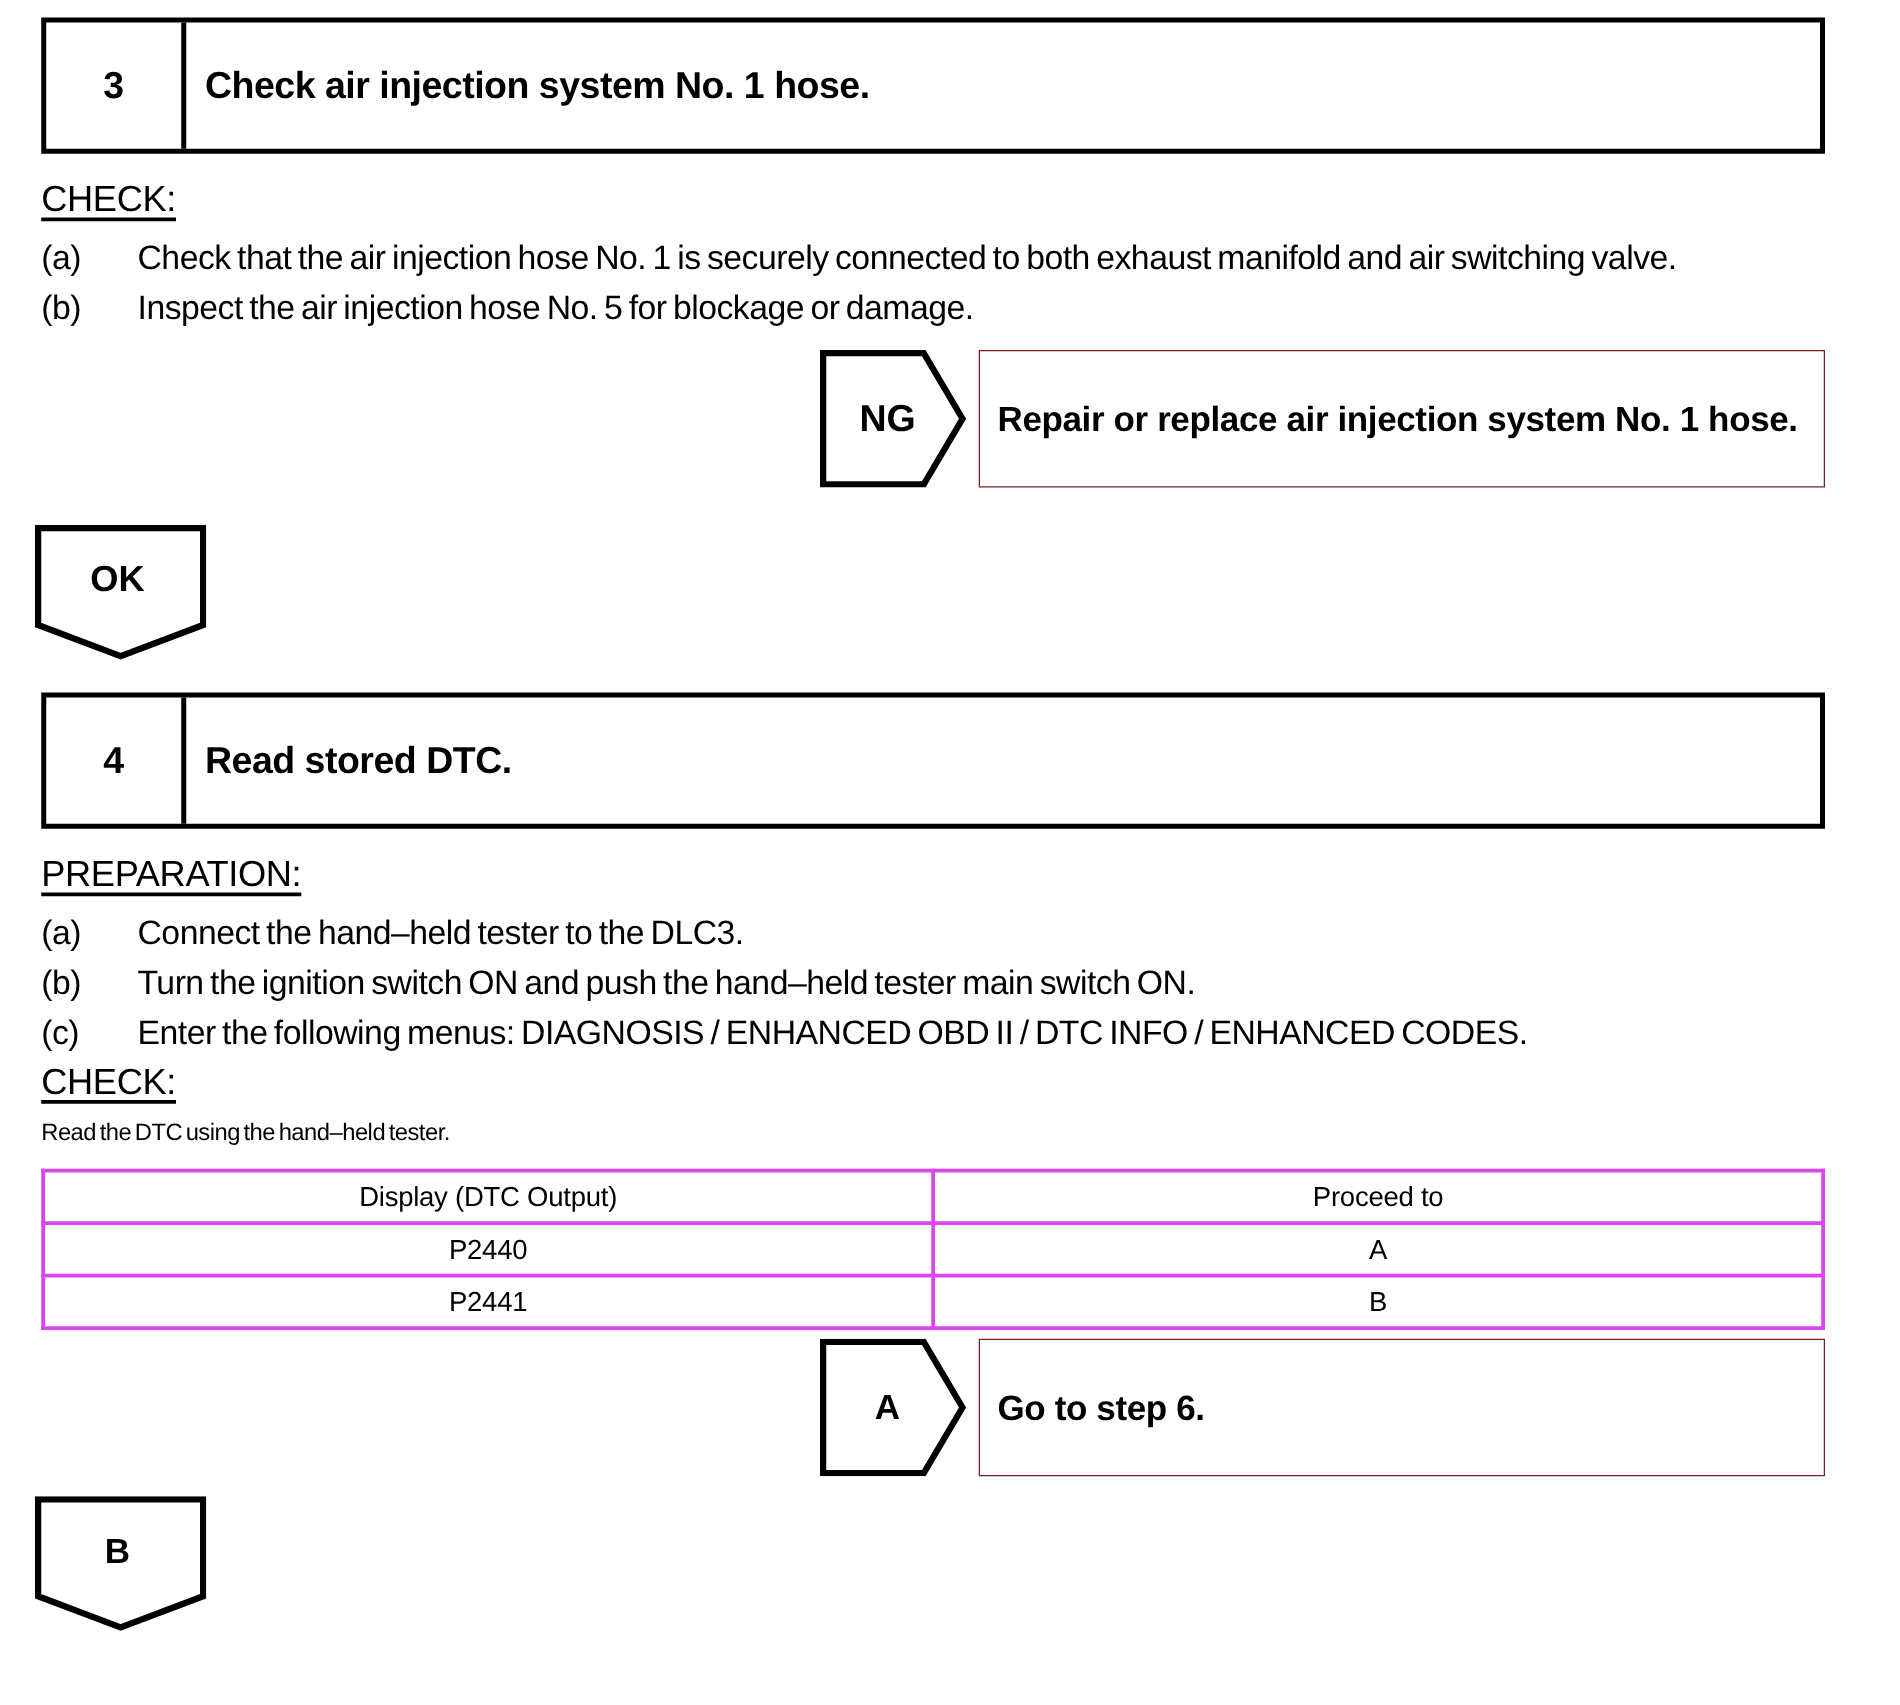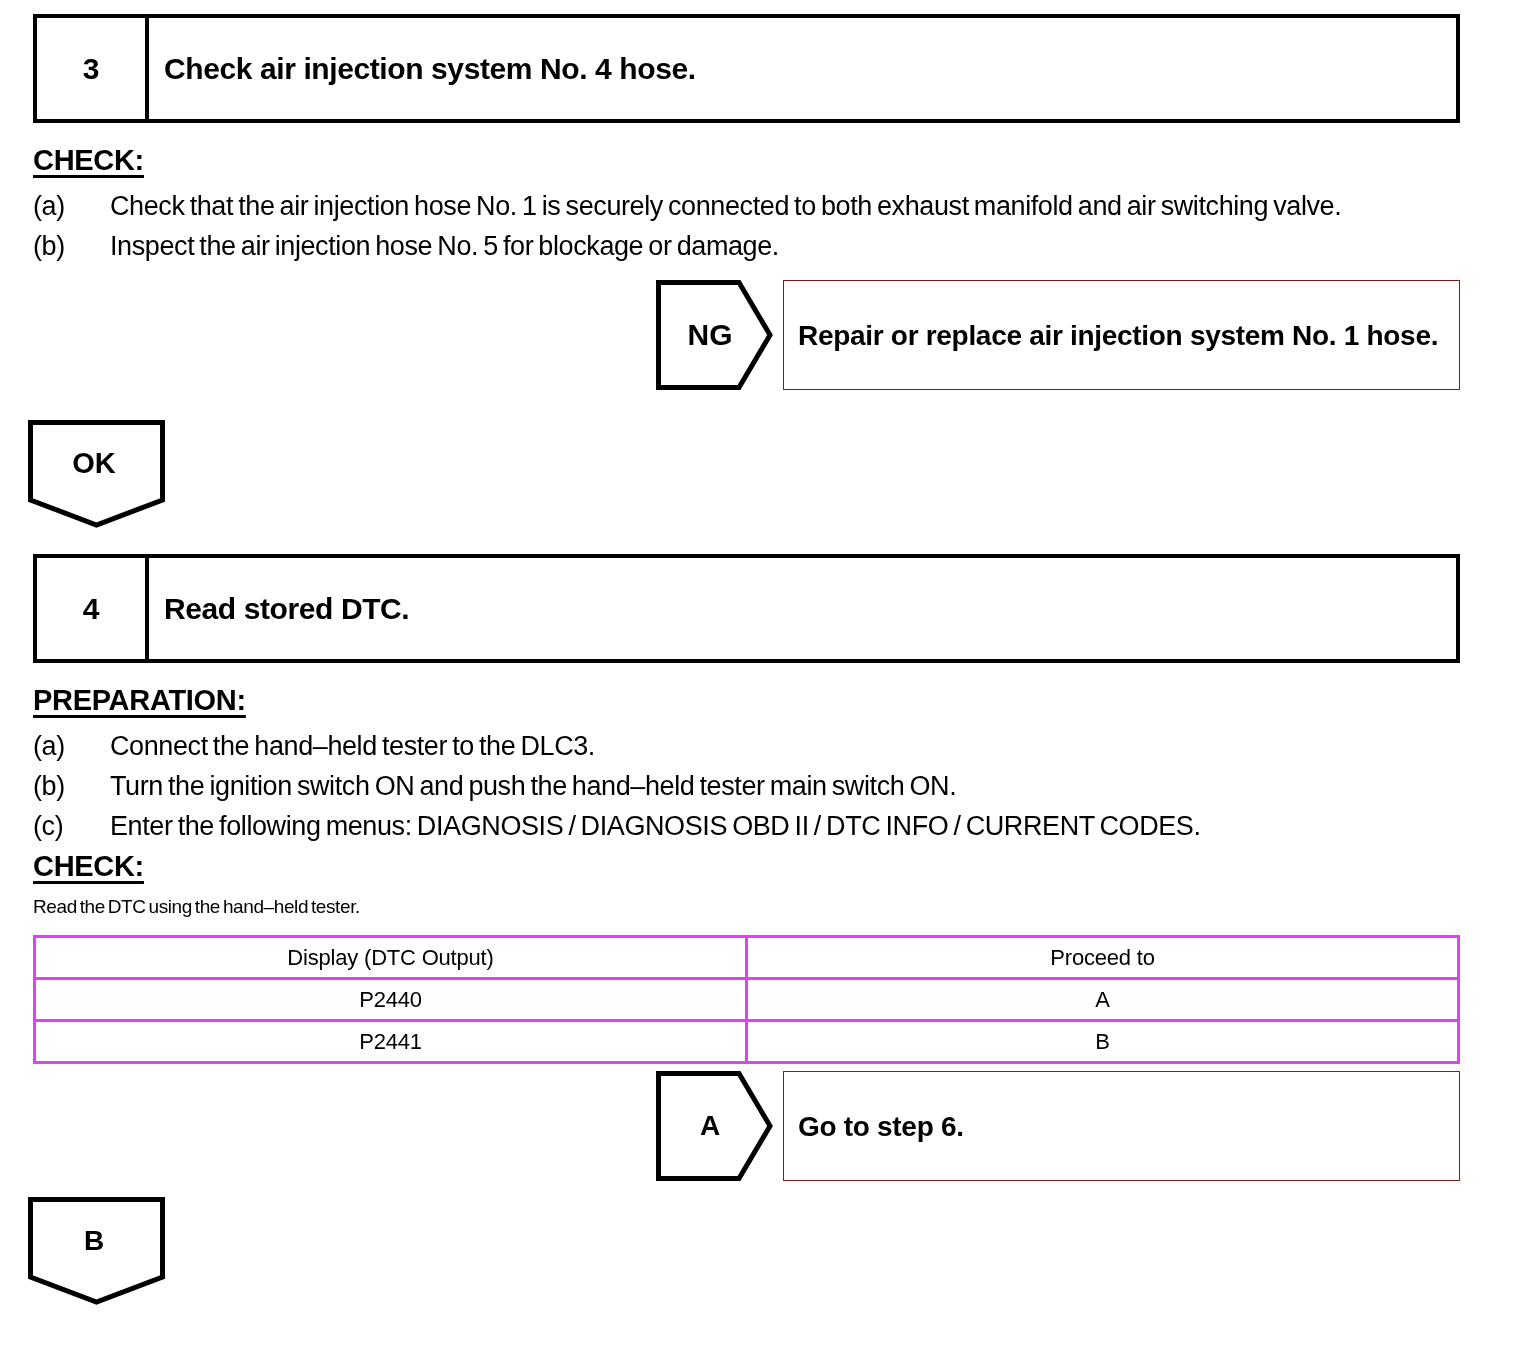--- a/index.html
+++ b/index.html
@@ -38,21 +38,21 @@
     align-items: center;
     padding-left: 15px;
     font-weight: bold;
     font-size: 30px;
     letter-spacing: -0.4px;
   }
   
   .section-heading {
     margin-top: 19px;
     font-size: 29px;
-    font-weight: bold;
+    font-weight: normal;
     letter-spacing: -0.3px;
     text-decoration: underline;
     text-decoration-thickness: 3px;
     text-underline-offset: 5px;
     line-height: 37px;
   }
   .items { margin-top: 7px; }
   .list-item {
     display: flex;
     font-size: 27px;
@@ -116,21 +116,21 @@
   }
   svg text { font-family: "Liberation Sans", sans-serif; }
 </style>
 </head>
 <body>
 
 <div class="content">
 
   <div class="step-box">
     <div class="step-num">3</div>
-    <div class="step-title">Check air injection system No. 4 hose.</div>
+    <div class="step-title">Check air injection system No. 1 hose.</div>
   </div>
 
   <div class="section-heading">CHECK:</div>
 
   <div class="items">
     <div class="list-item">
       <div class="item-label">(a)</div>
       <div class="item-text">Check that the air injection hose No. 1 is securely connected to both exhaust manifold and air switching valve.</div>
     </div>
     <div class="list-item">
@@ -165,21 +165,21 @@
     <div class="list-item">
       <div class="item-label">(a)</div>
       <div class="item-text">Connect the hand–held tester to the DLC3.</div>
     </div>
     <div class="list-item">
       <div class="item-label">(b)</div>
       <div class="item-text">Turn the ignition switch ON and push the hand–held tester main switch ON.</div>
     </div>
     <div class="list-item">
       <div class="item-label">(c)</div>
-      <div class="item-text">Enter the following menus: DIAGNOSIS / DIAGNOSIS OBD II / DTC INFO / CURRENT CODES.</div>
+      <div class="item-text">Enter the following menus: DIAGNOSIS / ENHANCED OBD II / DTC INFO / ENHANCED CODES.</div>
     </div>
   </div>
 
   <div class="section-heading" style="margin-top:2px;">CHECK:</div>
 
   <div class="plain-line">Read the DTC using the hand–held tester.</div>
 
   <table class="dtc">
     <tbody>
       <tr>

